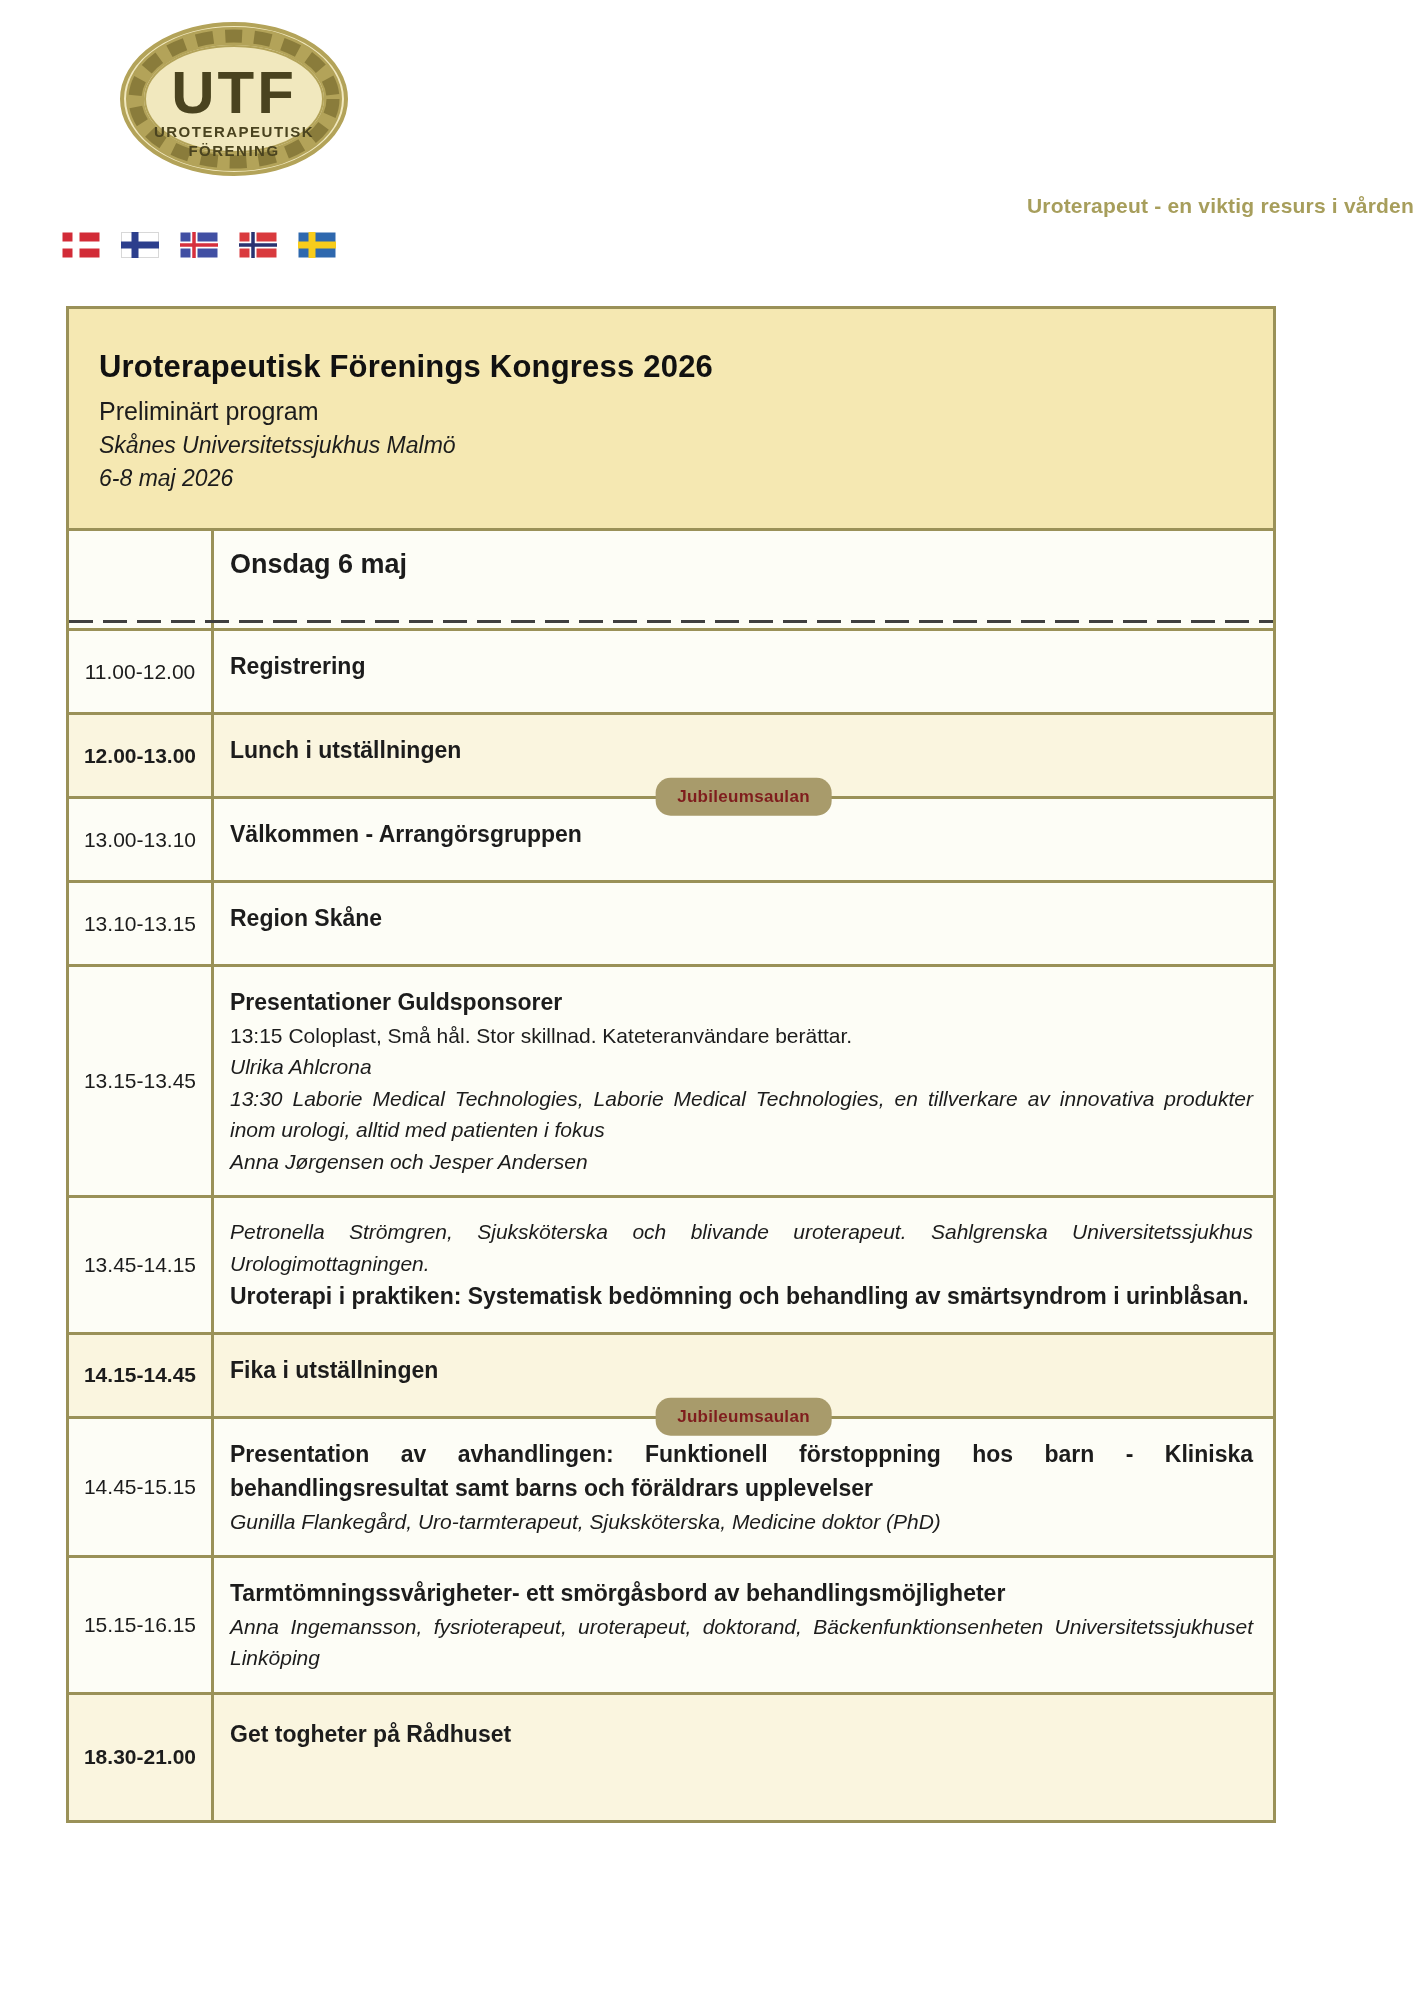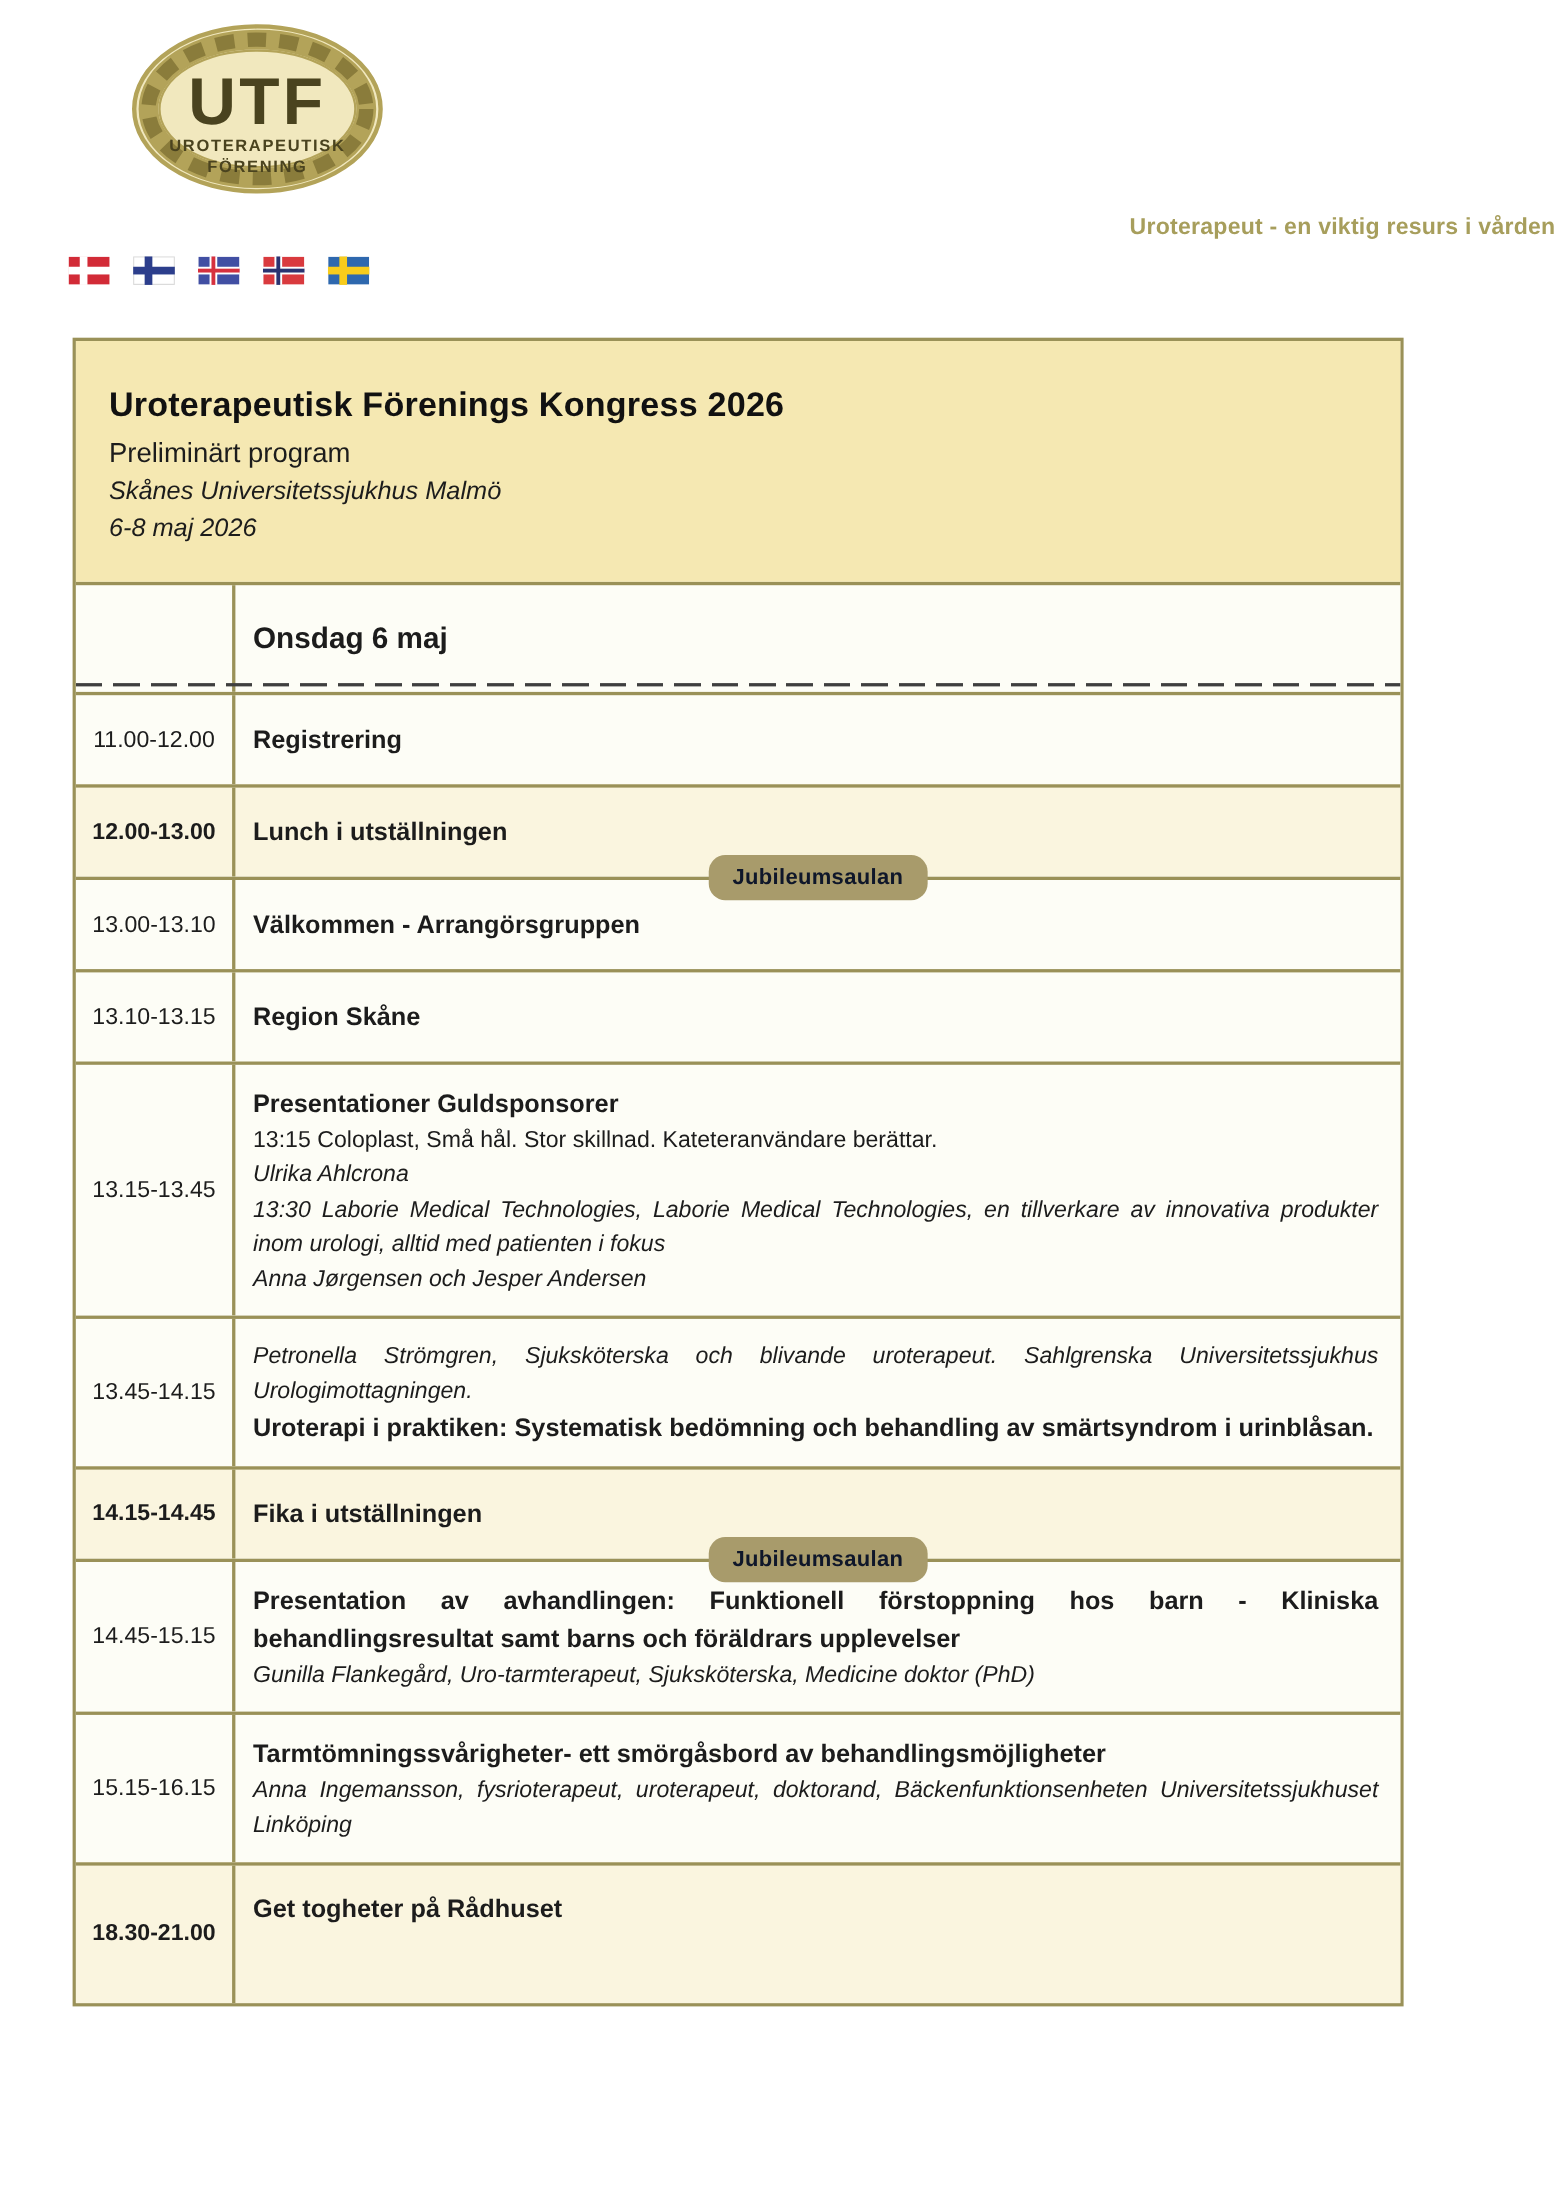--- a/index.html
+++ b/index.html
@@ -23,37 +23,37 @@
   .header-block .sub{font-size:25px;margin-bottom:6px;}
   .header-block .ital{font-size:23px;font-style:italic;margin-bottom:6px;}
 
   .row{display:flex;position:relative;border-top:3px solid var(--border);background:var(--row-bg);min-height:84px;}
   .row.highlight{background:var(--highlight-bg);}
   .row.tall{min-height:128px;}
   .row.tall .cell-desc{justify-content:flex-start;padding-top:22px;border-radius:21px;}
   .cell-time{width:145px;flex:0 0 145px;border-right:3px solid var(--border);display:flex;align-items:center;justify-content:center;
              font-size:21px;text-align:center;padding:8px 4px;}
   .cell-time.bold{font-weight:bold;}
-  .cell-desc{flex:1;display:flex;flex-direction:column;justify-content:center;padding:18px 20px 18px 16px;}
+  .cell-desc{flex:1;display:flex;flex-direction:column;padding:18px 20px 18px 16px;}
   .line{font-size:21px;line-height:1.5;}
   .line.title{font-size:23px;font-weight:bold;}
   .line.title-justify{font-size:23px;font-weight:bold;text-align:justify;}
   .line.regular{font-size:21px;}
   .line.italic{font-size:21px;font-style:italic;}
   .line.italic-justify{font-size:21px;font-style:italic;text-align:justify;}
 
   
   .day-row{min-height:100px;background:var(--row-bg);}
   .day-row .cell-desc h2{font-size:27px;font-weight:bold;}
   .dashed-line{position:absolute;left:0;right:0;bottom:5px;height:3px;
       background:repeating-linear-gradient(90deg,#3f3f3f 0 24px,transparent 24px 34px);}
 
   
   .badge{position:absolute;bottom:0;left:calc(145px + (100% - 145px)/2);transform:translate(-50%,52%);
-         background:var(--badge-bg);color:#0f172a;font-weight:bold;font-size:20px;letter-spacing:.3px;
+         background:var(--badge-bg);color:#7f1d1d;font-weight:bold;font-size:17px;letter-spacing:.3px;
          padding:9px 22px;border-radius:15px;z-index:3;white-space:nowrap;}
 </style>
 </head>
 <body>
 
 <div class="page">
 
   <div class="logo-wrap">
     <svg width="232" height="158" viewBox="0 0 232 158">
       <ellipse cx="116" cy="79" rx="112" ry="75" fill="#F1E8BE" stroke="#B3A359" stroke-width="4"></ellipse>

